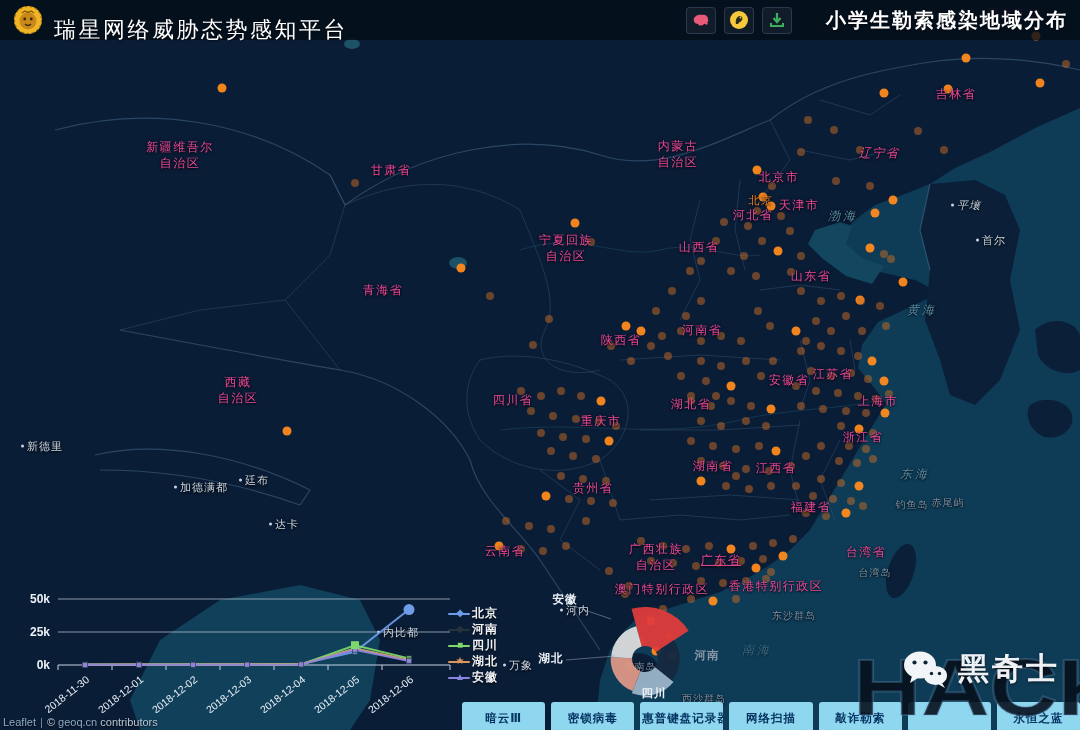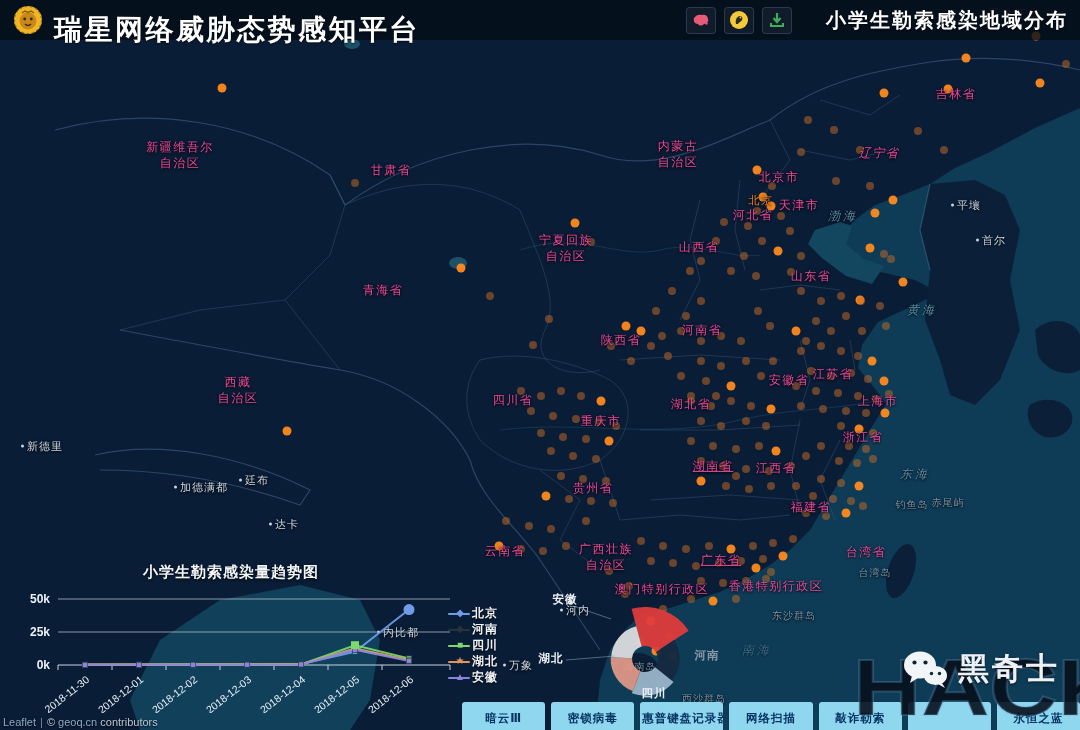--- a/index.html
+++ b/index.html
@@ -2,21 +2,21 @@
 <html><head>
 <meta charset="utf-8">
 <style>
   html,body{margin:0;padding:0;width:1080px;height:730px;overflow:hidden;background:#0a1d36;
     font-family:"Liberation Sans","DejaVu Sans",sans-serif;}
   #stage{position:relative;width:1080px;height:730px;overflow:hidden;}
 
   
   #header{position:absolute;top:0;left:0;right:0;height:40px;z-index:10;
     background:rgba(5,13,24,.82);display:flex;align-items:center;padding:0 12px;box-sizing:border-box;}
-  #brand-title{color:#fff;font-size:28px;font-weight:bold;letter-spacing:2.5px;margin-left:10px;
+  #brand-title{color:#fff;font-size:22px;font-weight:normal;letter-spacing:2.5px;margin-left:10px;
     text-shadow:0 1px 2px rgba(0,0,0,.6);margin-top:20px;}
   #header .spacer{flex:1;}
   .hdr-icon-btn{width:28px;height:25px;margin-left:8px;border-radius:4px;background:rgba(18,30,44,.95);
     border:1px solid rgba(70,95,120,.45);display:flex;align-items:center;justify-content:center;cursor:pointer;}
   #page-title{color:#fff;font-size:20px;font-weight:bold;letter-spacing:2px;margin-left:34px;
     text-shadow:0 1px 2px rgba(0,0,0,.6);}
 
   
   #labels-layer{position:absolute;inset:0;z-index:2;pointer-events:none;}
   .lbl{position:absolute;transform:translate(-50%,-50%);white-space:pre-line;text-align:center;
@@ -378,32 +378,32 @@
 自治区</div>
       <div class="lbl " style="left: 238px; top: 390px;">西藏
 自治区</div>
       <div class="lbl " style="left: 513px; top: 400px;">四川省</div>
       <div class="lbl " style="left: 601px; top: 421px;">重庆市</div>
       <div class="lbl " style="left: 789px; top: 380px;">安徽省</div>
       <div class="lbl " style="left: 833px; top: 374px;">江苏省</div>
       <div class="lbl " style="left: 878px; top: 401px;">上海市</div>
       <div class="lbl " style="left: 691px; top: 404px;">湖北省</div>
       <div class="lbl " style="left: 863px; top: 437px;">浙江省</div>
-      <div class="lbl " style="left: 713px; top: 466px; text-decoration: underline;">湖南省</div>
+      <div class="lbl " style="left: 713px; top: 466px;">湖南省</div>
       <div class="lbl " style="left: 776px; top: 468px;">江西省</div>
       <div class="lbl " style="left: 593px; top: 488px;">贵州省</div>
       <div class="lbl " style="left: 811px; top: 507px;">福建省</div>
       <div class="lbl " style="left: 505px; top: 551px;">云南省</div>
-      <div class="lbl " style="left: 606px; top: 557px; text-align: center;">广西壮族
+      <div class="lbl " style="left: 656px; top: 557px; text-align: center;">广西壮族
 自治区</div>
       <div class="lbl " style="left: 721px; top: 560px; text-decoration: underline;">广东省</div>
       <div class="lbl " style="left: 866px; top: 552px;">台湾省</div>
       <div class="lbl " style="left: 776px; top: 586px;">香港特别行政区</div>
       <div class="lbl " style="left: 662px; top: 589px;">澳门特别行政区</div>
-      <div class="lbl city" style="left: 966px; top: 205px;">平壤</div>
+      <div class="lbl city" style="left: 966px; top: 205px; font-style: italic;">平壤</div>
       <div class="lbl city" style="left: 991px; top: 240px;">首尔</div>
       <div class="lbl city" style="left: 42px; top: 446px;">新德里</div>
       <div class="lbl city" style="left: 201px; top: 479px; margin-top: 8px;">加德满都</div>
       <div class="lbl city" style="left: 254px; top: 480px;">廷布</div>
       <div class="lbl city" style="left: 284px; top: 524px;">达卡</div>
       <div class="lbl city" style="left: 398px; top: 632px;">内比都</div>
       <div class="lbl city" style="left: 518px; top: 665px;">万象</div>
       <div class="lbl city" style="left: 575px; top: 610px;">河内</div>
       <div class="lbl sea" style="left: 843px; top: 216px;">渤海</div>
       <div class="lbl sea" style="left: 922px; top: 310px;">黄海</div>
@@ -476,21 +476,20 @@
         <rect x="82.5" y="109.368" width="5" height="5" fill="#8b83e0" fill-opacity="0.85" stroke="#233a55" stroke-width="0.6"></rect>
         <rect x="136.5" y="109.302" width="5" height="5" fill="#8b83e0" fill-opacity="0.85" stroke="#233a55" stroke-width="0.6"></rect>
         <rect x="190.5" y="109.236" width="5" height="5" fill="#8b83e0" fill-opacity="0.85" stroke="#233a55" stroke-width="0.6"></rect>
         <rect x="244.5" y="109.17" width="5" height="5" fill="#8b83e0" fill-opacity="0.85" stroke="#233a55" stroke-width="0.6"></rect>
         <rect x="298.5" y="108.972" width="5" height="5" fill="#8b83e0" fill-opacity="0.85" stroke="#233a55" stroke-width="0.6"></rect>
         <rect x="352.5" y="94.32" width="5" height="5" fill="#8b83e0" fill-opacity="0.85" stroke="#233a55" stroke-width="0.6"></rect>
         <rect x="406.5" y="105.54" width="5" height="5" fill="#8b83e0" fill-opacity="0.85" stroke="#233a55" stroke-width="0.6"></rect>
         <circle cx="409" cy="56.56" r="5.5" fill="#6e9ce8"></circle>
         <rect x="351" y="88.2" width="8" height="8" fill="#7fd96a"></rect>
       </svg>
-    <div id="trend-title">小学生勒索感染量趋势图</div>
   </div>
   <div id="trend-legend">
       <div class="legend-row">
         <span class="legend-sym"><span class="bar" style="background: rgb(110, 156, 232);"></span><span class="gl" style="color: rgb(110, 156, 232);">◆</span></span>
         <span class="legend-label">北京</span>
       </div>
       <div class="legend-row">
         <span class="legend-sym" style="opacity: 0.15;"><span class="bar" style="background: rgb(201, 179, 92);"></span><span class="gl" style="color: rgb(201, 179, 92);">◆</span></span>
         <span class="legend-label">河南</span>
       </div>

